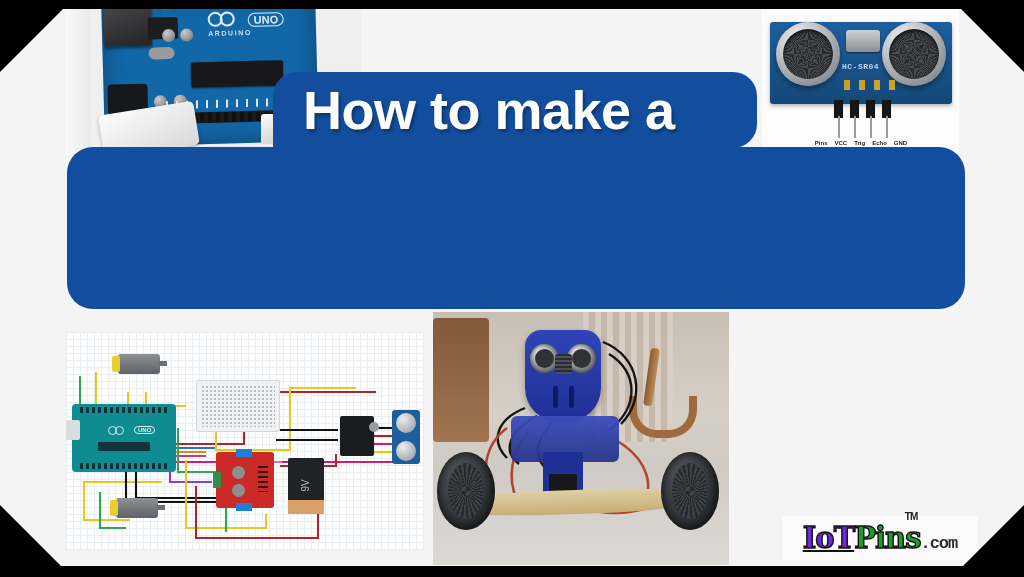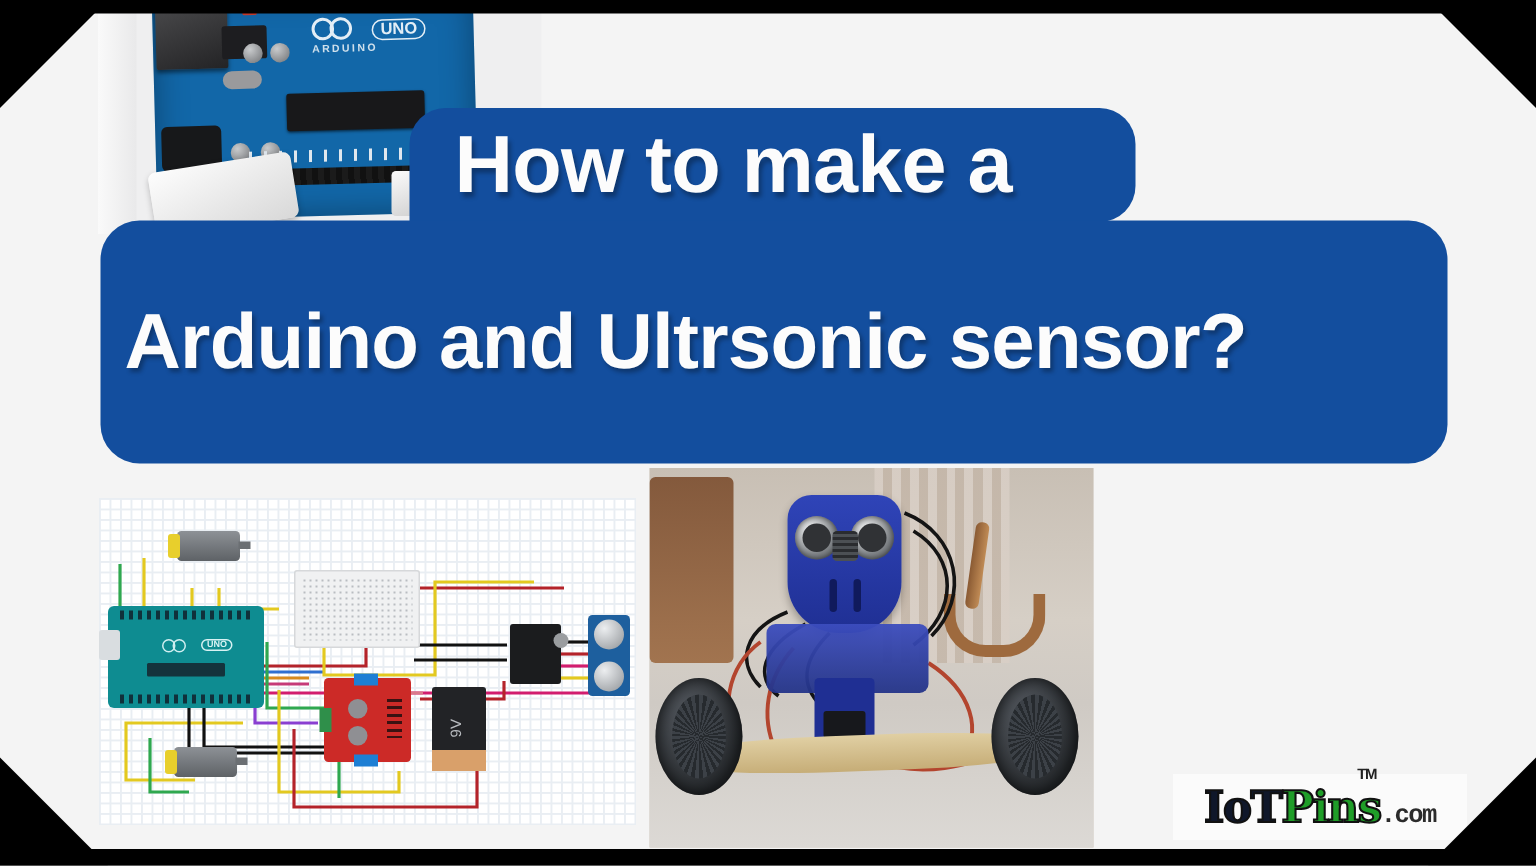--- a/index.html
+++ b/index.html
@@ -192,21 +192,21 @@
   .line2{font-size:52px;}
   .line3{font-size:52px;}
   .banner2 .stack{display:flex;flex-direction:column;justify-content:center;
     width:100%;height:100%;padding-left:16px;box-sizing:border-box;gap:2px;}
 
   
   .logo{position:absolute;left:782px;top:516px;width:196px;height:44px;
     background:#fbfbfb;display:flex;align-items:center;justify-content:center;}
   .logo-txt{font-family:"DejaVu Serif",serif;font-weight:bold;font-size:29px;
     letter-spacing:-1px;position:relative;line-height:1;}
-  .lg-iot{color:#0f172a;-webkit-text-stroke:1.4px #111;}
+  .lg-iot{color:#6d28d9;text-decoration:underline;-webkit-text-stroke:1.4px #111;}
   .lg-dun{color:#1f9d28;-webkit-text-stroke:1.4px #111;}
   .lg-tm{position:absolute;right:40px;top:-12px;font-size:10px;color:#222;
     -webkit-text-stroke:0;font-family:"Liberation Sans",sans-serif;font-weight:bold;}
   .lg-com{color:#2b2b2b;font-size:17px;font-family:Liberation Mono, monospace;
     -webkit-text-stroke:0;font-weight:bold;}
 
   
   .bar{position:absolute;left:0;width:100%;background:#000;}
   .bar-top{top:0;height:9px;}
   .bar-bot{bottom:0;height:11px;}
@@ -241,20 +241,38 @@
       <div class="ard-cap" style="left:60px;top:34px"></div>
       <div class="ard-cap" style="left:78px;top:34px"></div>
       <div class="ard-cap" style="left:50px;top:100px"></div>
       <div class="ard-cap" style="left:70px;top:100px"></div>
       <div class="ard-pinlbl"></div>
     </div>
     <div class="ard-wht"></div>
     <div class="ard-wht2"></div>
   </div>
 
+  <div class="tile hc-photo">
+    <div class="hc-board">
+      <div class="hc-can hc-canL"></div>
+      <div class="hc-can hc-canR"></div>
+      <div class="hc-xtal"></div>
+      <div class="hc-txt">HC-SR04</div>
+      <div class="hc-pins"></div>
+    </div>
+    <div class="hc-hdr"></div>
+    <div class="hc-leg"></div>
+    <div class="hc-lbls">
+      <span>Pins</span>
+      <span>VCC</span>
+      <span>Trig</span>
+      <span>Echo</span>
+      <span>GND</span>
+    </div>
+  </div>
 
   <div class="tile ckt-photo">
     <div class="ckt-grid"></div>
 
     <svg class="wire" style="left:0;top:0" width="358" height="218">
       <g fill="none" stroke-width="2.1">
         <path d="M14 44 L14 96 L96 96" stroke="#2fa84f"></path>
         <path d="M30 40 L30 84 L60 84" stroke="#e3c920"></path>
         <path d="M64 188 L18 188 L18 150 L96 150" stroke="#e3c920"></path>
         <path d="M60 196 L34 196 L34 160" stroke="#2fa84f"></path>
@@ -351,21 +369,20 @@
     <div class="rob-wheel rob-wL"></div>
     <div class="rob-wheel rob-wR"></div>
   </div>
 
   <div class="banner banner1">
     <div class="ttl ttl1">How to make a</div>
   </div>
 
   <div class="banner banner2">
     <div class="stack">
-      <div class="ttl line3">Arduino and Ultrsonic sensor?</div>
     </div>
   </div>
 
   <div class="logo">
     <div class="logo-txt">
       <span class="lg-iot">IoT</span><span class="lg-dun">Pins</span><span class="lg-com">.com</span>
       <span class="lg-tm">TM</span>
     </div>
   </div>
 

